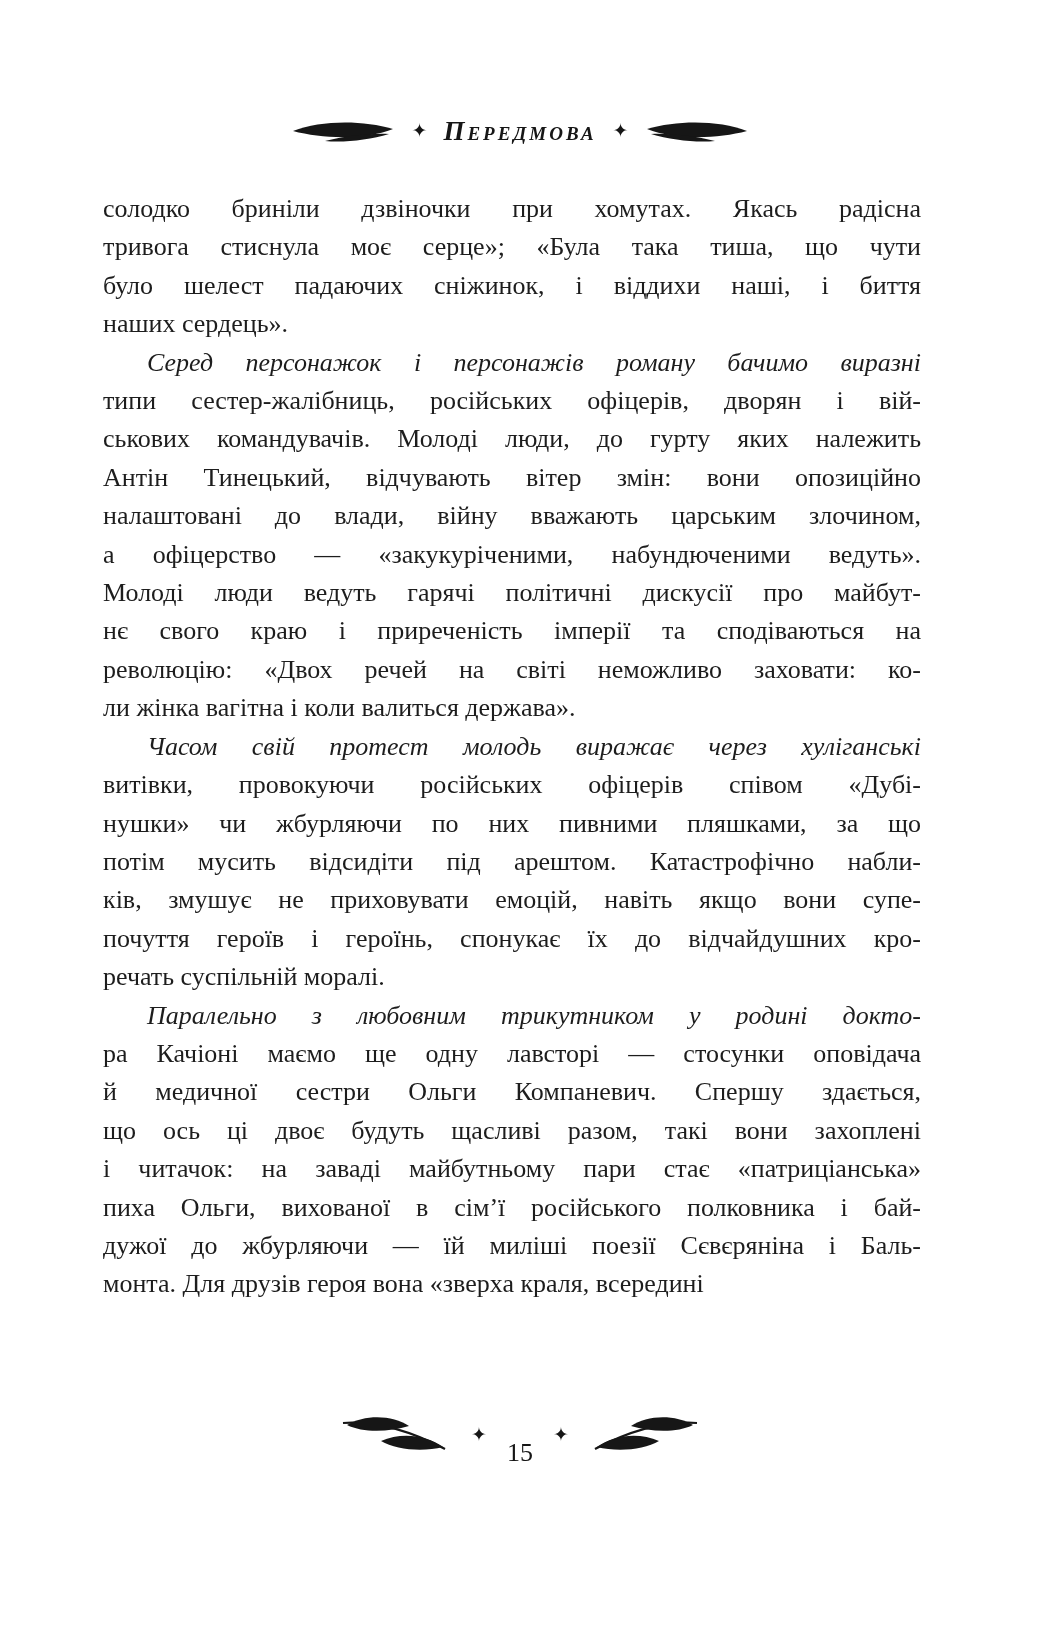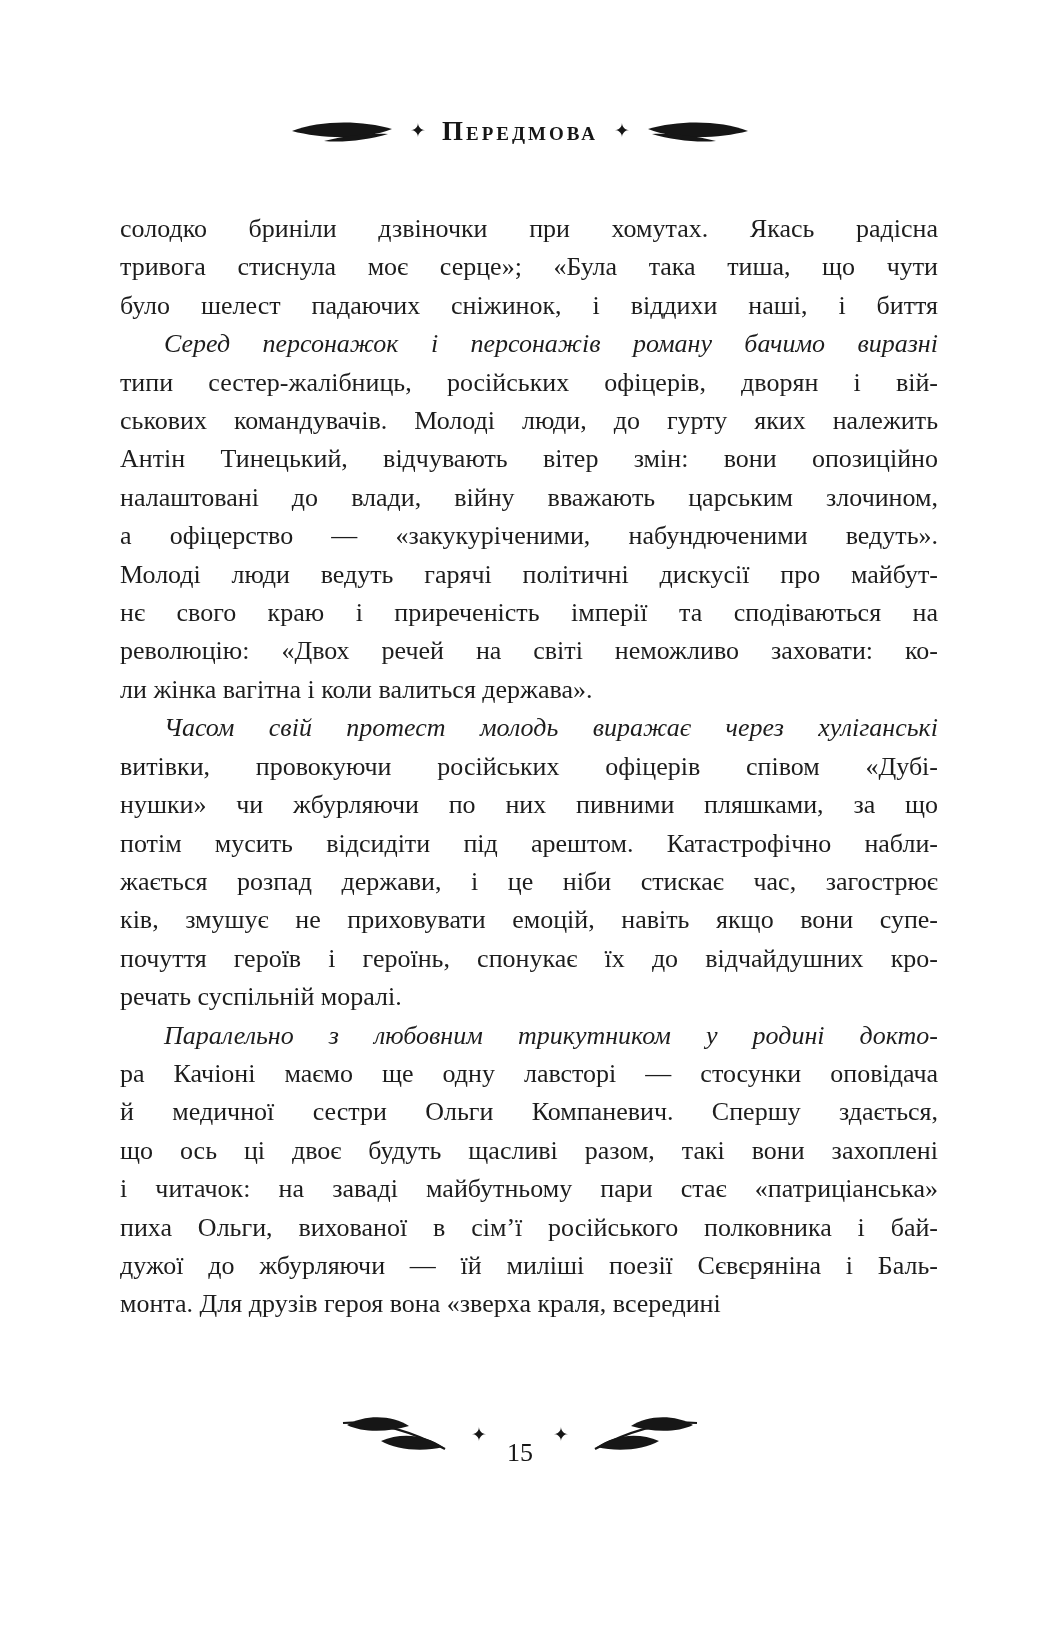--- a/index.html
+++ b/index.html
@@ -28,39 +28,39 @@
     justify-content: center;
     gap: 16px;
   }
   .chapter-title {
     margin: 0;
     font-size: 27px;
     font-weight: 600;
     letter-spacing: 3px;
     font-variant: small-caps;
     color: #161616;
+    font-style: italic;
   }
   .star {
     font-size: 19px;
     line-height: 1;
     color: #161616;
     transform: translateY(-1px);
   }
   .orn svg { display: block; }
   .orn path { fill: #161616; }
   .orn .stem { fill: none; stroke: #161616; stroke-width: 2.2; }
   .flip { transform: scaleX(-1); }
 
   
   .body-text {
     position: absolute;
     top: 190px;
-    left: 120px;
+    left: 103px;
     width: 818px;
-    margin-top: 20px;
   }
   .para { margin: 0; }
   .line {
     font-size: 26px;
     line-height: 38.4px;
     text-align: justify;
     text-align-last: justify;
     color: #1d1d1d;
     white-space: normal;
   }
@@ -105,39 +105,39 @@
         <path d="M98 15 C78 21, 52 24, 34 22 C54 17, 78 14, 98 15 Z"></path>
       </svg>
     </span>
   </header>
 
   <main class="body-text" id="body-text">
       <div class="para">
         <div class="line">солодко бриніли дзвіночки при хомутах. Якась радісна</div>
         <div class="line">тривога стиснула моє серце»; «Була така тиша, що чути</div>
         <div class="line">було шелест падаючих сніжинок, і віддихи наші, і биття</div>
+        <div class="line last">наших сердець».</div>
       </div>
       <div class="para">
         <div class="line indent">Серед персонажок і персонажів роману бачимо виразні</div>
         <div class="line">типи сестер-жалібниць, російських офіцерів, дворян і вій-</div>
         <div class="line">ськових командувачів. Молоді люди, до гурту яких належить</div>
         <div class="line">Антін Тинецький, відчувають вітер змін: вони опозиційно</div>
         <div class="line">налаштовані до влади, війну вважають царським злочином,</div>
         <div class="line">а офіцерство — «закукуріченими, набундюченими ведуть».</div>
         <div class="line">Молоді люди ведуть гарячі політичні дискусії про майбут-</div>
         <div class="line">нє свого краю і приреченість імперії та сподіваються на</div>
         <div class="line">революцію: «Двох речей на світі неможливо заховати: ко-</div>
         <div class="line last">ли жінка вагітна і коли валиться держава».</div>
       </div>
       <div class="para">
         <div class="line indent">Часом свій протест молодь виражає через хуліганські</div>
         <div class="line">витівки, провокуючи російських офіцерів співом «Дубі-</div>
         <div class="line">нушки» чи жбурляючи по них пивними пляшками, за що</div>
         <div class="line">потім мусить відсидіти під арештом. Катастрофічно набли-</div>
-        <div class="line">жається розпад держави, і це ніби стискає час, загострює</div>
         <div class="line">ків, змушує не приховувати емоцій, навіть якщо вони супе-</div>
         <div class="line">почуття героїв і героїнь, спонукає їх до відчайдушних кро-</div>
         <div class="line last">речать суспільній моралі.</div>
       </div>
       <div class="para">
         <div class="line indent">Паралельно з любовним трикутником у родині докто-</div>
         <div class="line">ра Качіоні маємо ще одну лавсторі — стосунки оповідача</div>
         <div class="line">й медичної сестри Ольги Компаневич. Спершу здається,</div>
         <div class="line">що ось ці двоє будуть щасливі разом, такі вони захоплені</div>
         <div class="line">і читачок: на заваді майбутньому пари стає «патриціанська»</div>

